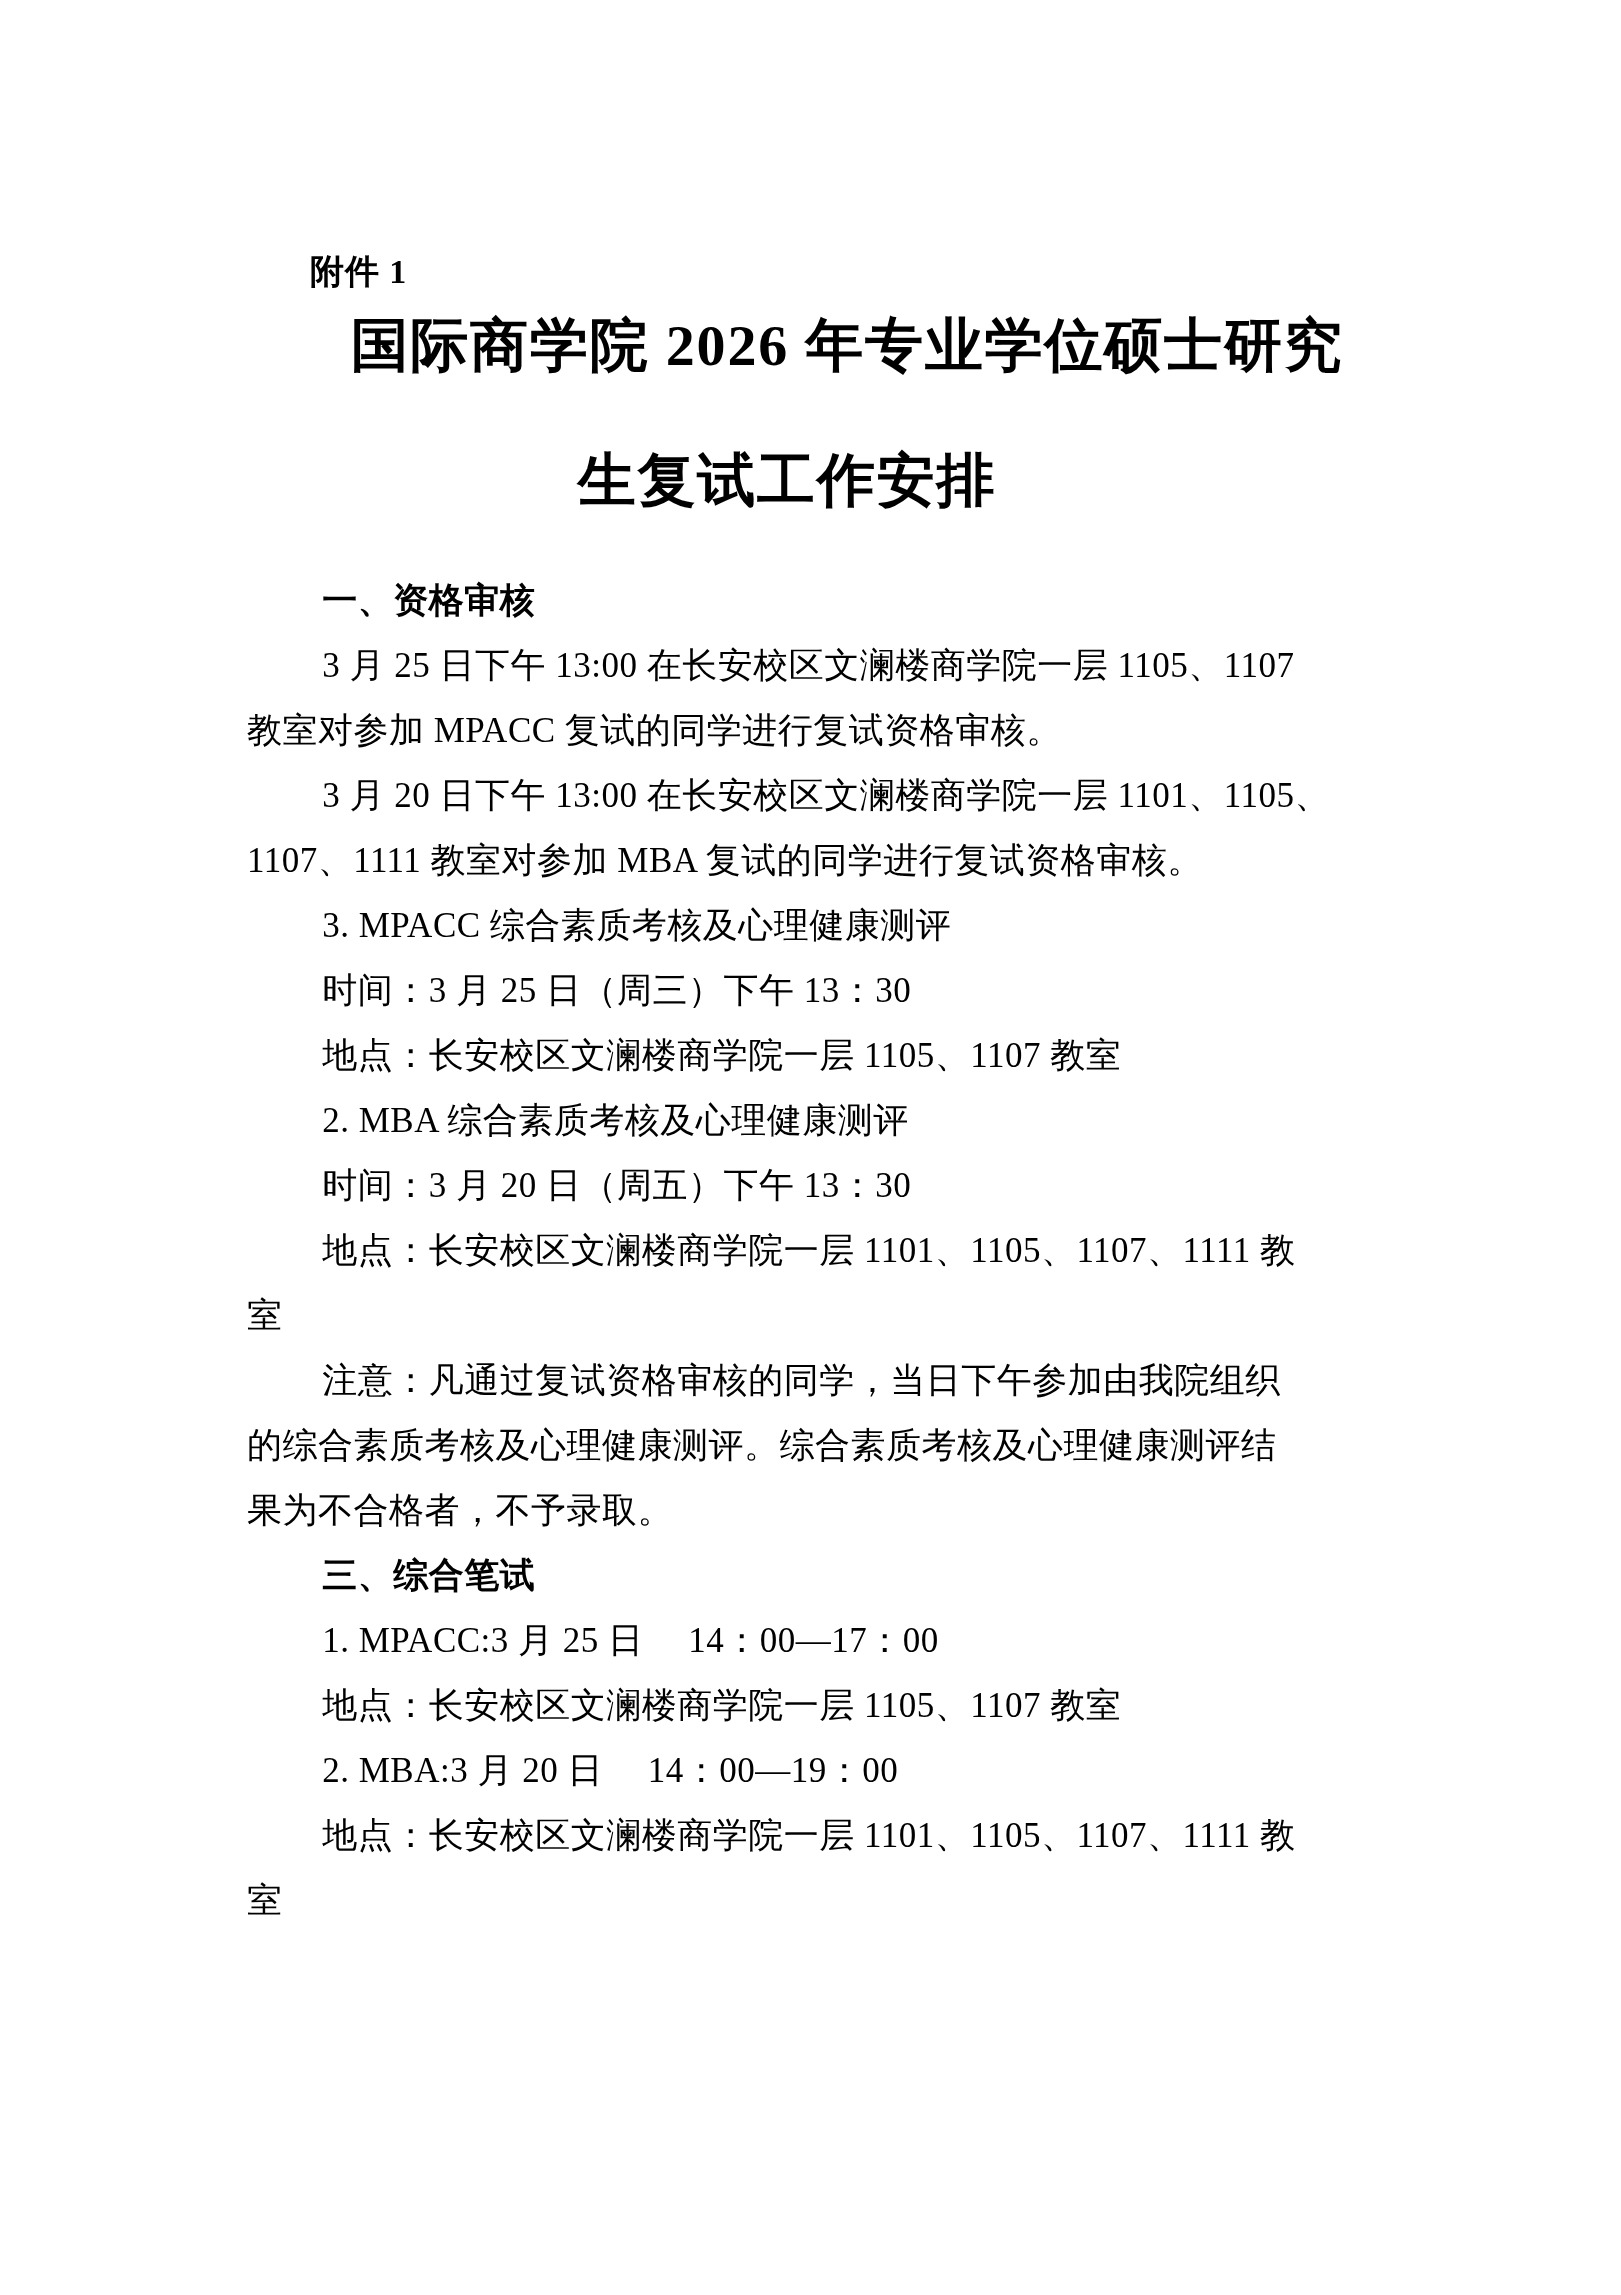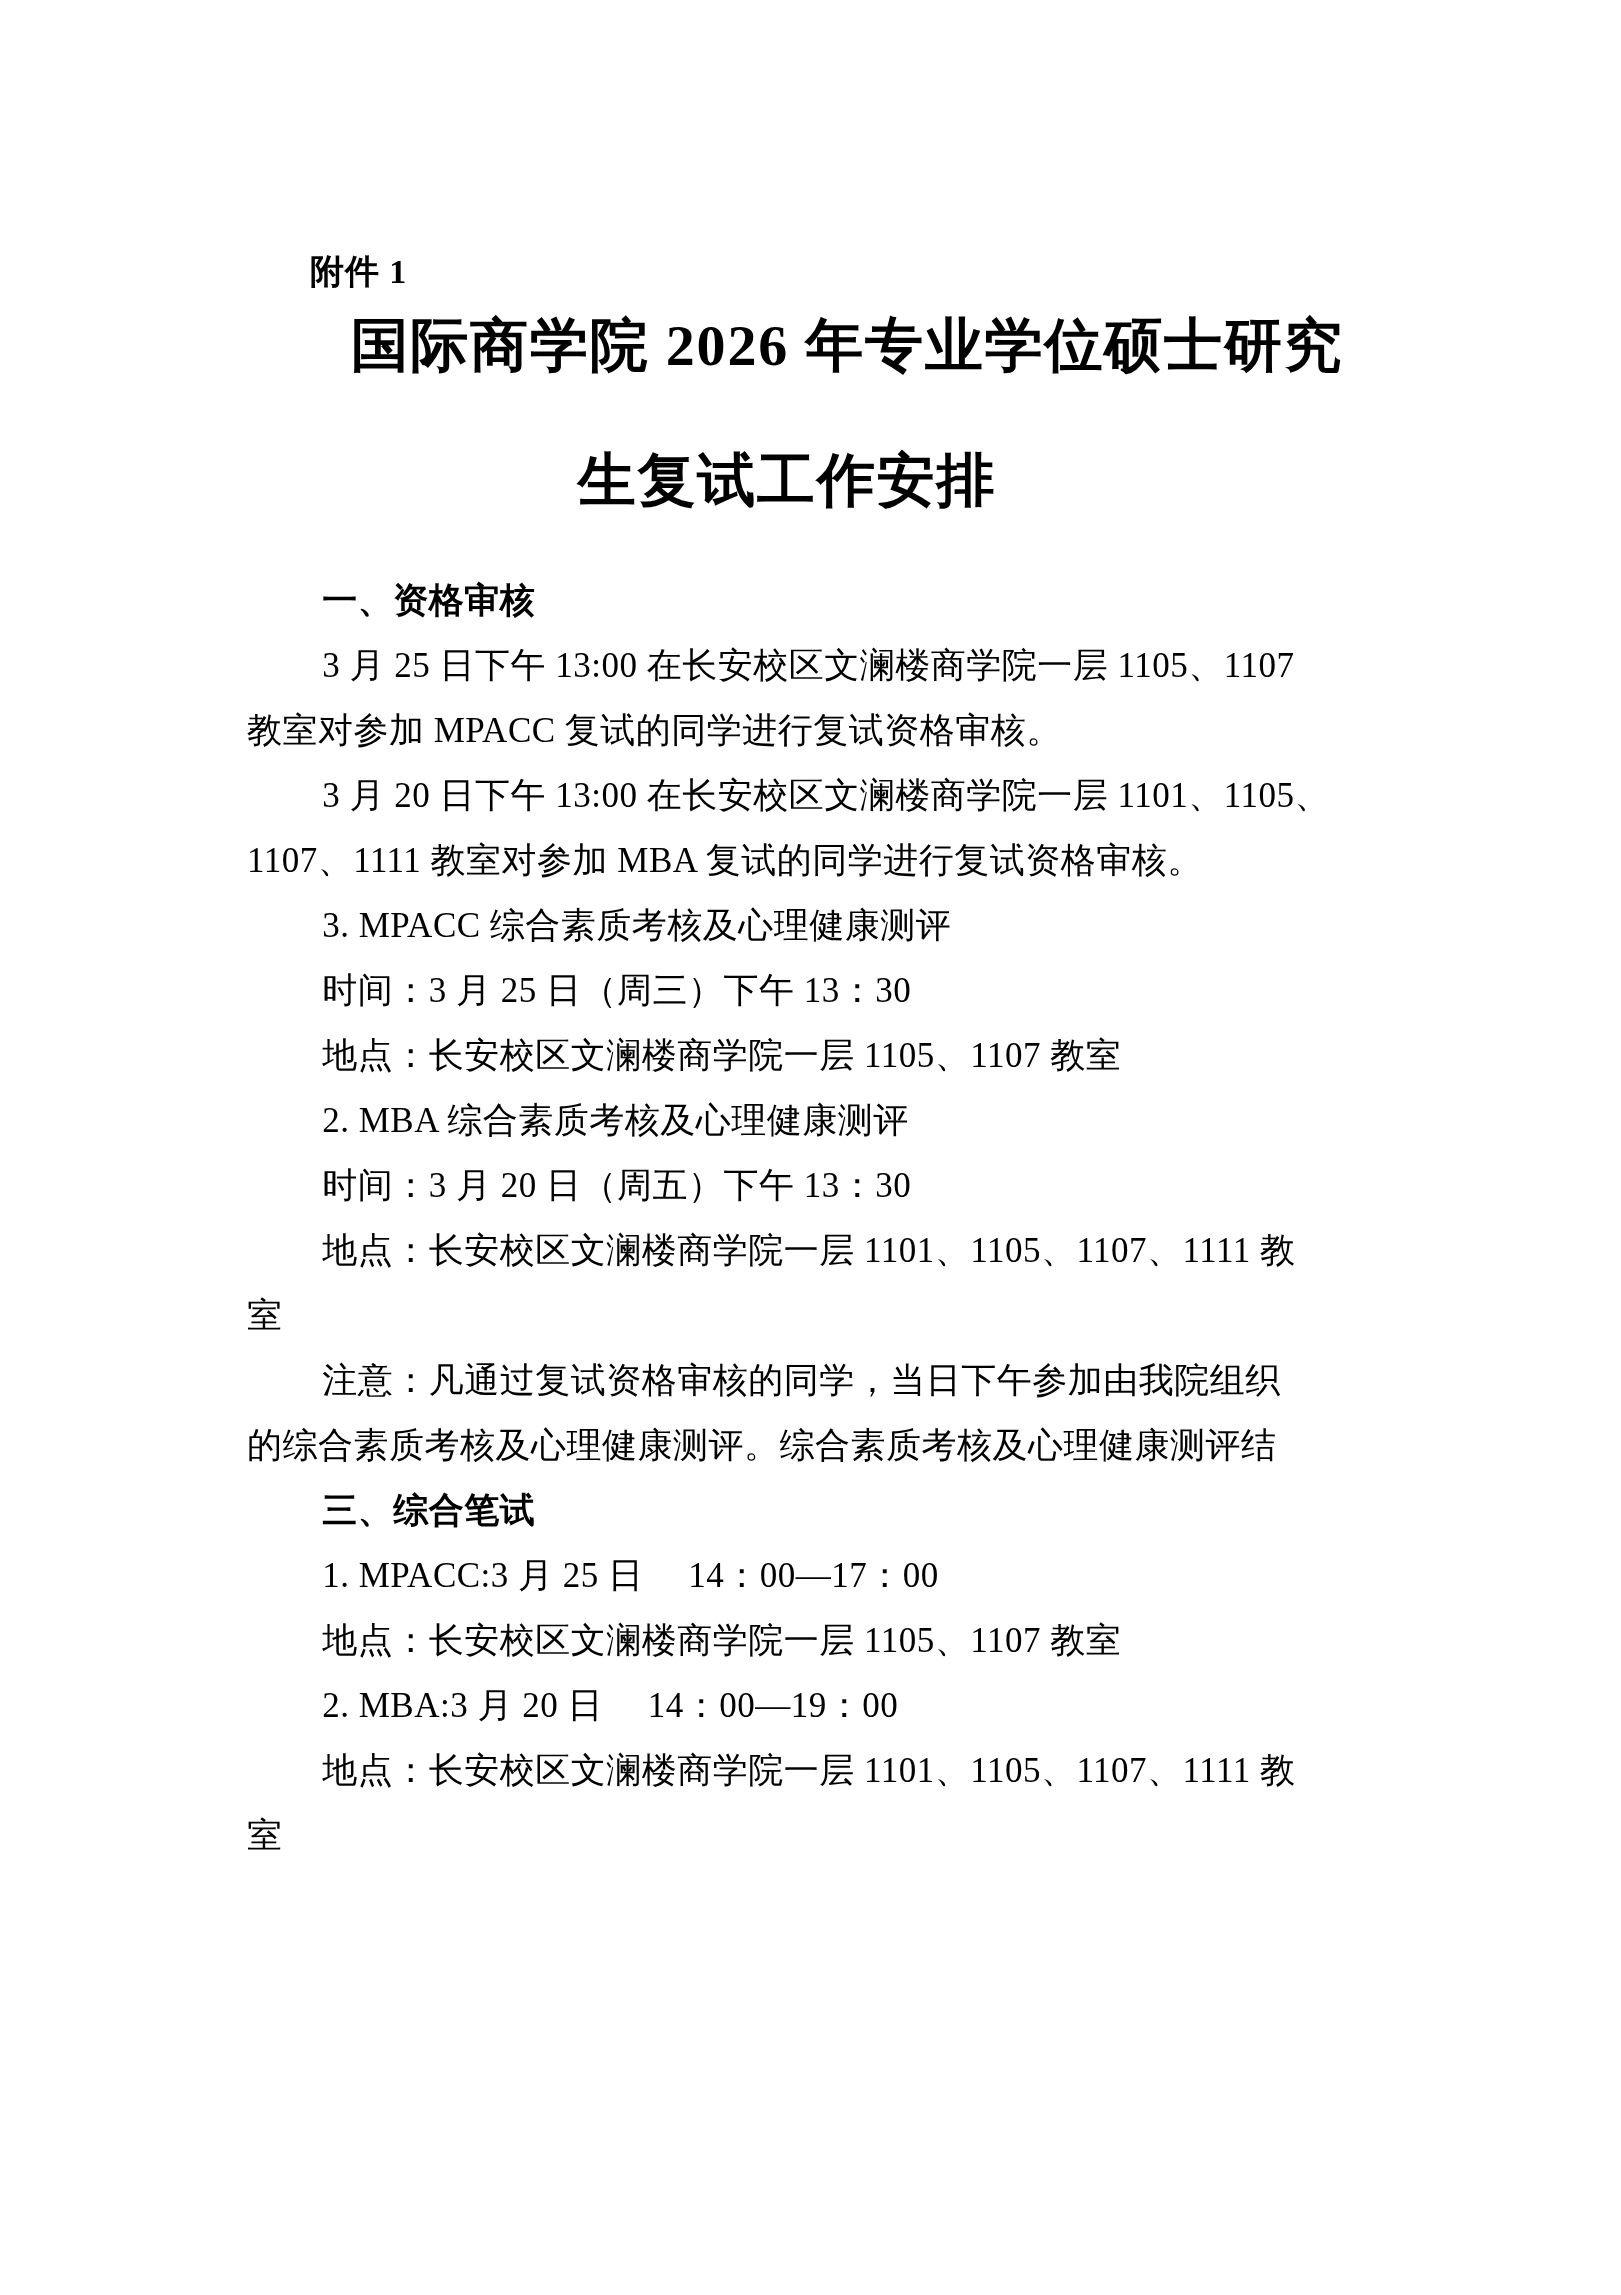--- a/index.html
+++ b/index.html
@@ -87,20 +87,21 @@
     <p class="ln">1107、1111 教室对参加 MBA 复试的同学进行复试资格审核。</p>
     <p class="ln indent">3. MPACC 综合素质考核及心理健康测评</p>
     <p class="ln indent">时间：3 月 25 日（周三）下午 13：30</p>
     <p class="ln indent">地点：长安校区文澜楼商学院一层 1105、1107 教室</p>
     <p class="ln indent">2. MBA 综合素质考核及心理健康测评</p>
     <p class="ln indent">时间：3 月 20 日（周五）下午 13：30</p>
     <p class="ln indent">地点：长安校区文澜楼商学院一层 1101、1105、1107、1111 教</p>
     <p class="ln">室</p>
     <p class="ln indent">注意：凡通过复试资格审核的同学，当日下午参加由我院组织</p>
     <p class="ln">的综合素质考核及心理健康测评。综合素质考核及心理健康测评结</p>
+    <p class="ln">果为不合格者，不予录取。</p>
     <p class="ln indent bold">三、综合笔试</p>
     <p class="ln indent">1. MPACC:3 月 25 日　 14：00—17：00</p>
     <p class="ln indent">地点：长安校区文澜楼商学院一层 1105、1107 教室</p>
     <p class="ln indent">2. MBA:3 月 20 日　 14：00—19：00</p>
     <p class="ln indent">地点：长安校区文澜楼商学院一层 1101、1105、1107、1111 教</p>
     <p class="ln">室</p>
   </div>
 
 </div>
 

